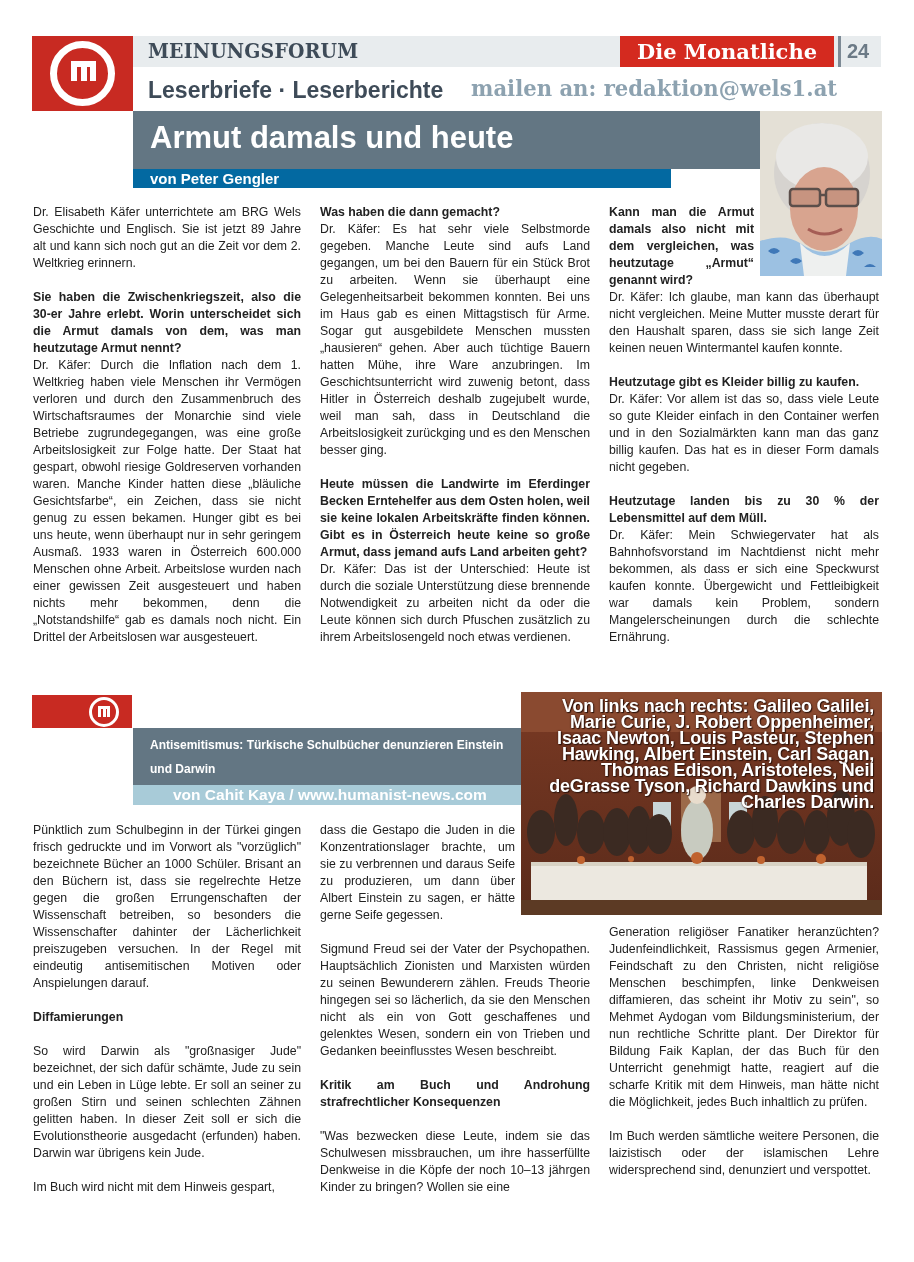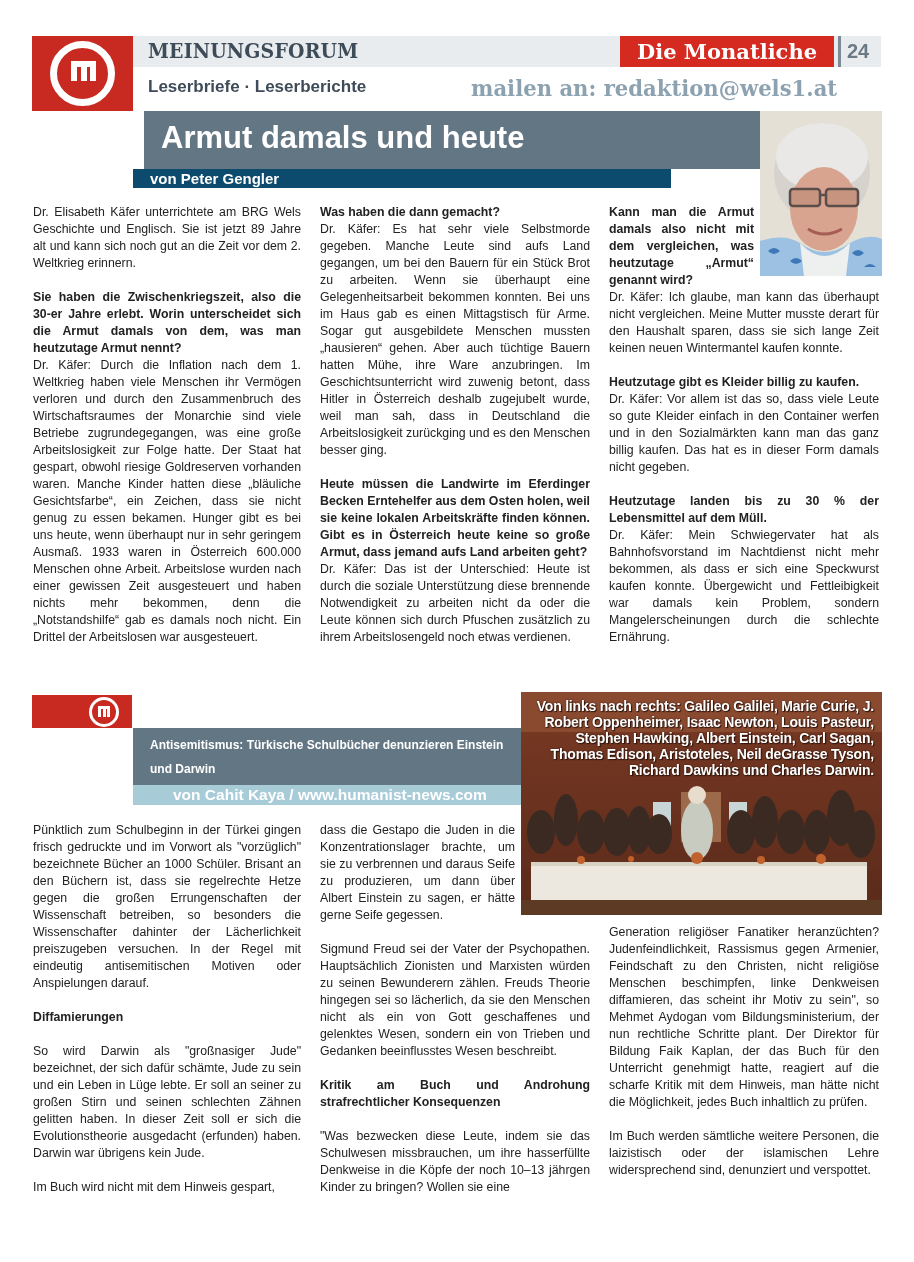--- a/index.html
+++ b/index.html
@@ -14,26 +14,26 @@
   .logo-m { position: absolute; left: 14px; top: 13px; width: 25px; height: 20px; }
   .logo-m span { position: absolute; top: 0; width: 6px; height: 20px; background: #fff; }
   .logo-m .bar { left: 0; top: 0; width: 25px; height: 6px; border-radius: 5px 5px 0 0; }
 
   .top-strip { left: 133px; top: 36px; width: 748px; height: 31px; background: #e8ecee; }
   .forum-title { left: 148px; top: 38px; font-family: "DejaVu Serif", serif; font-weight: bold; font-size: 21px; color: #3e4b58; letter-spacing: 0.2px; transform: scaleX(0.9); transform-origin: left; }
   .monatliche { left: 620px; top: 36px; width: 214px; height: 31px; background: #d42a1f; color: #fff; font-family: "DejaVu Serif", serif; font-weight: bold; font-size: 21px; text-align: center; line-height: 31px; }
   .page-sep { left: 838px; top: 36px; width: 3px; height: 31px; background: #7d8a95; }
   .page-num { left: 847px; top: 36px; height: 33px; line-height: 31px; font-weight: bold; font-size: 20px; color: #6c7a86; }
 
-  .sub-title { left: 148px; top: 77px; font-weight: bold; font-size: 17px; color: #3e4b58; }
+  .sub-title { left: 148px; top: 77px; font-weight: bold; font-size: 23px; color: #3e4b58; }
   .mail-line { left: 471px; top: 74px; font-family: "DejaVu Serif", serif; font-weight: bold; font-size: 23px; color: #8da2b0; transform: scaleX(0.92); transform-origin: left; }
 
-  .article-head { left: 133px; top: 111px; width: 627px; height: 58px; background: #637683; margin-left: 11px; }
+  .article-head { left: 133px; top: 111px; width: 627px; height: 58px; background: #637683; }
   .article-head h1 { position: absolute; left: 17px; top: 9px; font-size: 31px; color: #fff; font-weight: bold; }
-  .byline-bar { left: 133px; top: 169px; width: 538px; height: 19px; background: #0c4a6e; }
+  .byline-bar { left: 133px; top: 169px; width: 538px; height: 19px; background: #0369a1; }
   .byline-bar span { position: absolute; left: 17px; top: 0; font-size: 15px; line-height: 19px; color: #fff; font-weight: bold; }
 
   .portrait { left: 760px; top: 111px; width: 122px; height: 165px; overflow: hidden; background: #e6e2da; }
 
   
   .col { position: absolute; font-size: 12.3px; line-height: 17px; color: #222; text-align: justify; }
   .col p { margin: 0; }
   .col .gap { height: 17px; }
   .col .q { font-weight: bold; }
   .col1 { left: 33px; top: 204px; width: 268px; }
@@ -47,21 +47,21 @@
   .logo2-m { position: absolute; left: 6px; top: 6px; width: 12px; height: 11px; }
   .logo2-m span { position: absolute; top: 0; width: 3px; height: 11px; background: #fff; }
   .logo2-m .bar { left: 0; width: 12px; height: 3px; border-radius: 3px 3px 0 0; }
 
   .article2-head { left: 133px; top: 728px; width: 388px; height: 57px; background: #637683; }
   .article2-head h2 { position: absolute; left: 17px; top: 5px; width: 370px; font-size: 12px; line-height: 24px; color: #fff; font-weight: bold; }
   .byline2 { left: 133px; top: 785px; width: 388px; height: 20px; background: #a8cbd8; }
   .byline2 span { position: absolute; left: 17px; top: 0; font-size: 15.5px; line-height: 20px; color: #fff; font-weight: bold; margin-left: 23px; }
 
   .painting { left: 521px; top: 692px; width: 361px; height: 223px; overflow: hidden; }
-  .painting-caption { position: absolute; right: 8px; top: 6px; width: 350px; text-align: right; font-size: 14px; line-height: 16px; font-weight: bold; color: #fff; text-shadow: 0 0 2px #3a1a10, 1px 1px 1px #2a120a; letter-spacing: -0.2px; }
+  .painting-caption { position: absolute; right: 8px; top: 6px; width: 350px; text-align: right; font-size: 18px; line-height: 16px; font-weight: bold; color: #fff; text-shadow: 0 0 2px #3a1a10, 1px 1px 1px #2a120a; letter-spacing: -0.2px; }
 
   .col4 { left: 33px; top: 822px; width: 268px; }
   .col5 { left: 320px; top: 822px; width: 270px; }
   .col5 .narrow { width: 195px; }
   .col6 { left: 609px; top: 924px; width: 270px; }
   .col .spacer { height: 17px; }
 </style>
 </head>
 <body>
 

